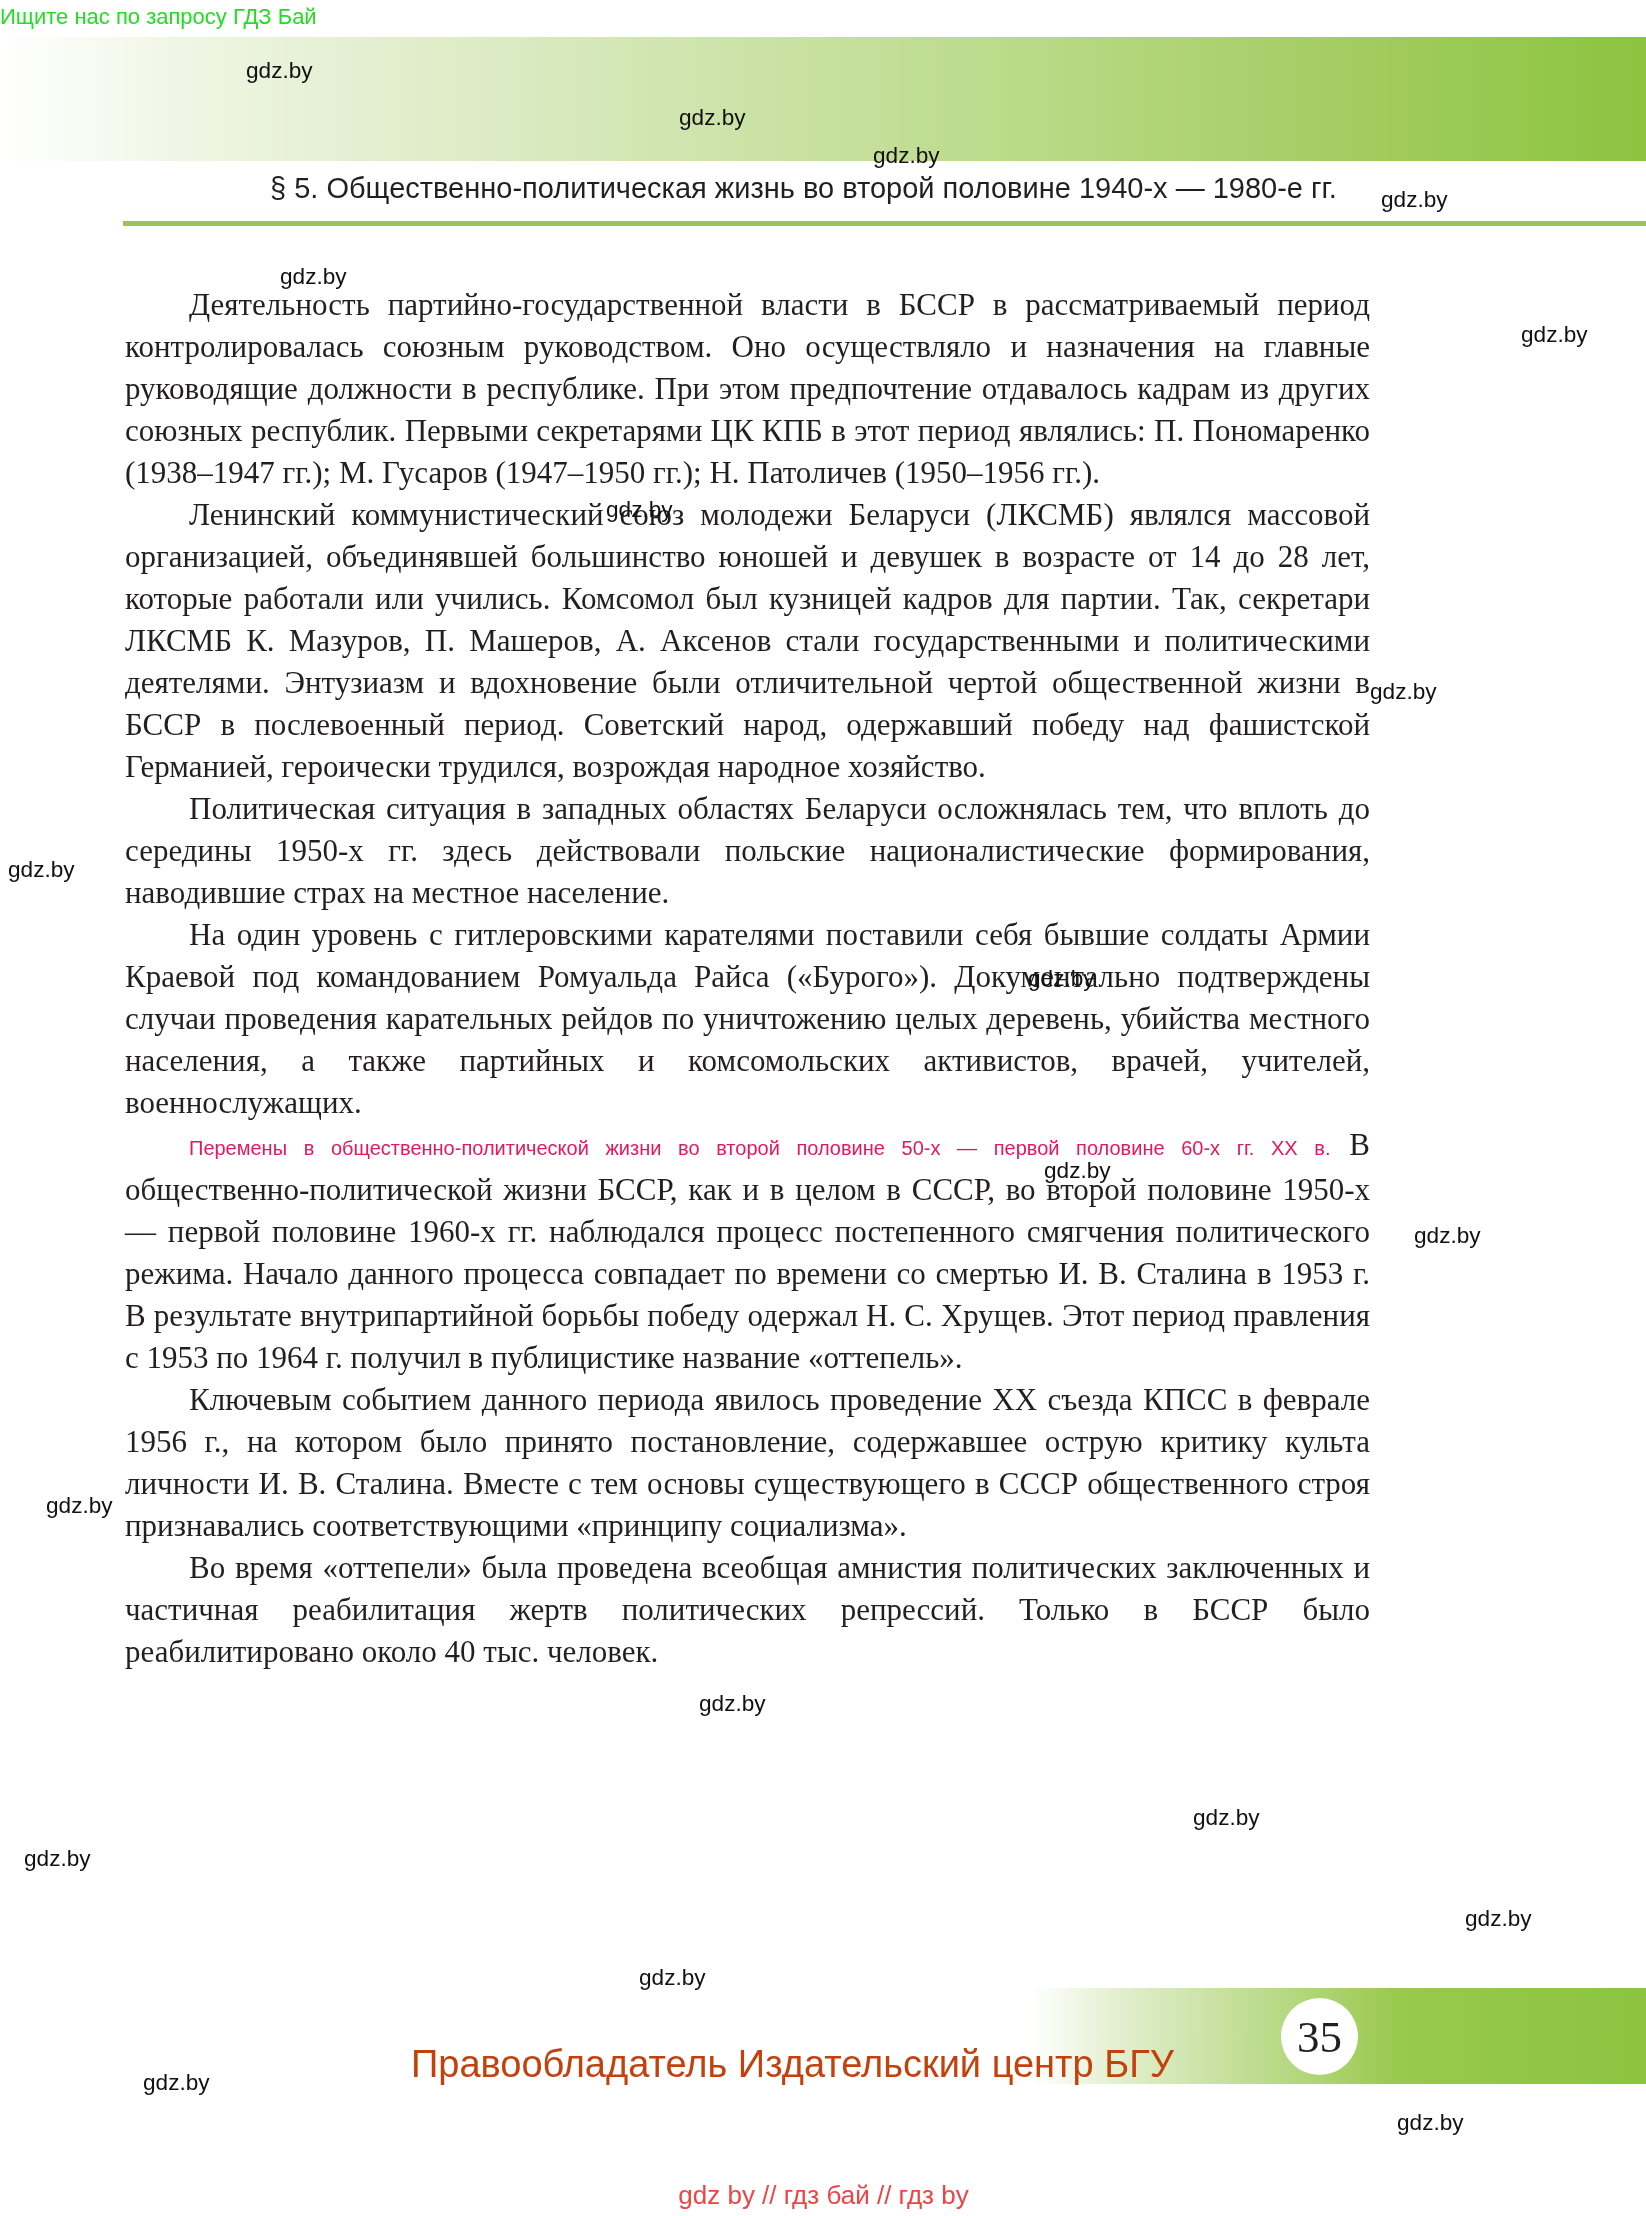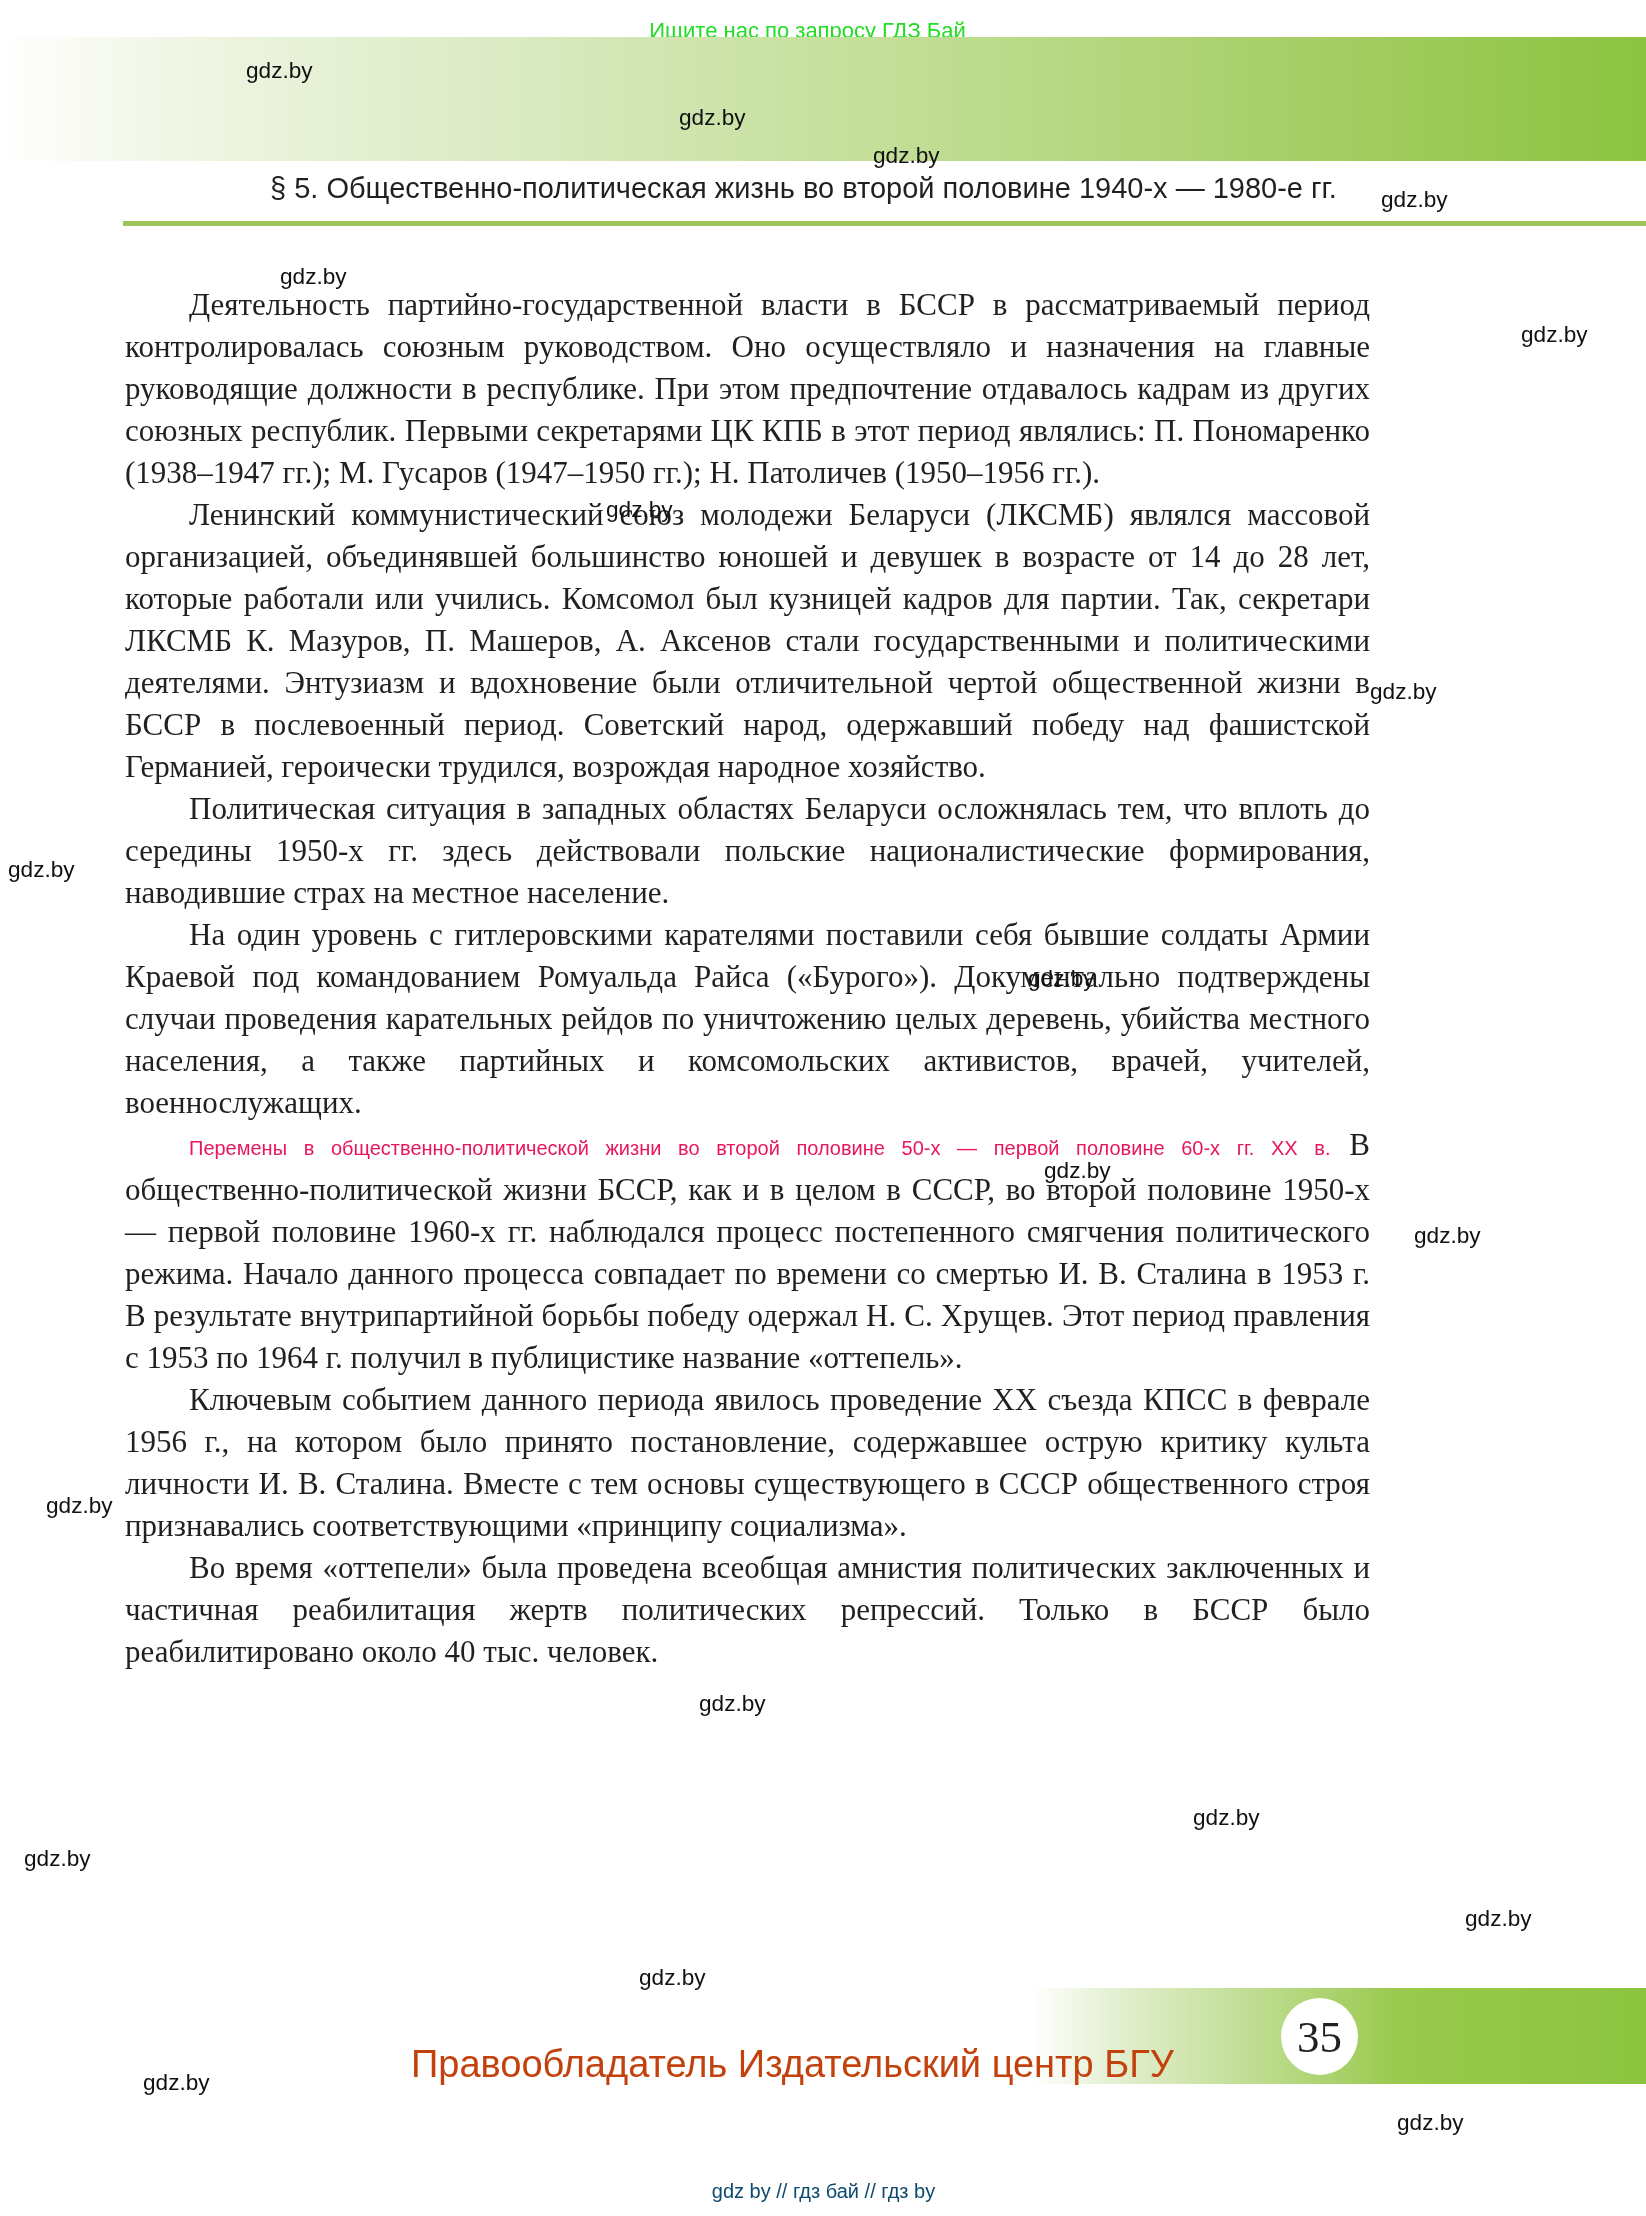--- a/index.html
+++ b/index.html
@@ -4,22 +4,21 @@
   <style>
     html, body { margin: 0; padding: 0; }
     body {
       width: 1647px; height: 2216px;
       position: relative; overflow: hidden;
       background: #ffffff;
       font-family: "Liberation Serif", serif;
       color: #231f20;
     }
     .tagline {
-      position: absolute; top: 18px; left: 0; width: 1615px;
-      text-align: center;
+      position: absolute; top: 4px; left: 0; width: 1615px;
       font-family: "Liberation Sans", sans-serif;
       font-size: 22px; color: #22dd22;
     }
     .top-band {
       position: absolute; left: 0; top: 37px; width: 1647px; height: 124px;
       background: linear-gradient(to right, #ffffff 0%, #eef5e2 12%, #d6e8bb 35%, #bcdb8c 60%, #a3cc61 82%, #8bc43f 100%);
     }
     .section-title {
       position: absolute; left: 234px; top: 172px;
       font-family: "Liberation Sans", sans-serif;
@@ -55,21 +54,21 @@
       font-family: "Liberation Serif", serif; font-size: 45px; color: #231f20;
     }
     .copyright {
       position: absolute; left: 411px; top: 2043px;
       font-family: "Liberation Sans", sans-serif;
       font-size: 38px; color: #c2410c; white-space: nowrap;
     }
     .bottom-links {
       position: absolute; left: 0; top: 2180px; width: 1647px; text-align: center;
       font-family: "Liberation Sans", sans-serif;
-      font-size: 20px; color: #0c4a6e;
+      font-size: 26px; color: #ef4444;
     }
   </style>
 </head>
 <body>
 
 <div class="tagline">Ищите нас по запросу ГДЗ Бай</div>
 <div class="top-band"></div>
 <div class="section-title">§ 5. Общественно-политическая жизнь во второй половине 1940-х — 1980-е гг.</div>
 <div class="header-rule"></div>
 

